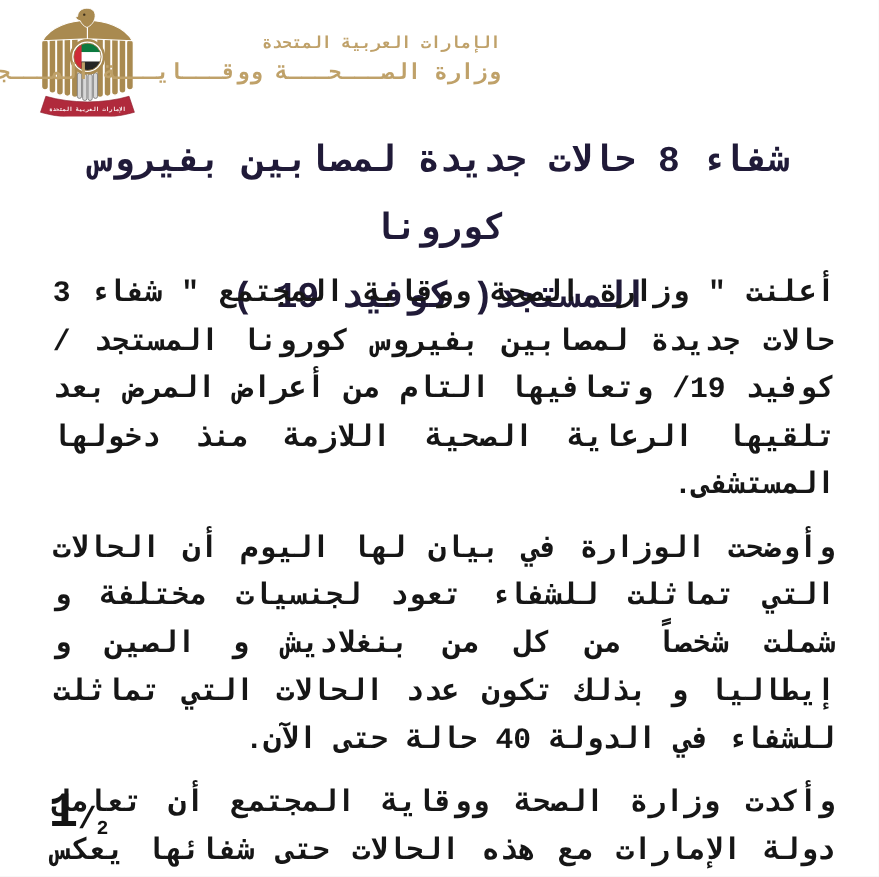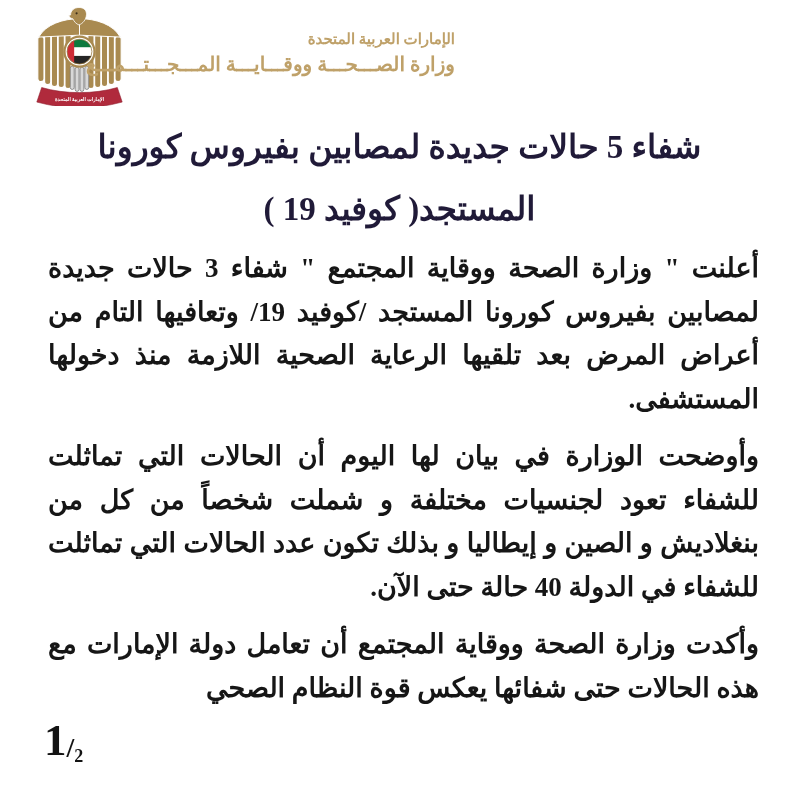--- a/index.html
+++ b/index.html
@@ -3,21 +3,21 @@
 <meta charset="utf-8">
 <style>
   html, body { margin: 0; padding: 0; }
   body { background: #e8e8e8; }
   .page {
     position: relative;
     width: 799px;
     height: 797px;
     background: #ffffff;
     overflow: hidden;
-    font-family: Liberation Serif, serif;
+    font-family: Liberation Mono, monospace;
     margin: 0 auto;
   }
 
   
   .emblem {
     position: absolute;
     left: 31px;
     top: 6px;
     width: 97px;
     height: 100px;
@@ -131,21 +131,21 @@
       <text x="50" y="97.5" font-size="5.2" fill="#ffffff" text-anchor="middle" font-weight="bold">الإمارات العربية المتحدة</text>
     </svg>
   </div>
 
   <div class="hdr-text">
     <div class="hdr-country">الإمارات العربية المتحدة</div>
     <div class="hdr-ministry">وزارة الصـــحـــة ووقـــايـــة المـــجـــتـــمـــع</div>
   </div>
 
   <h1 class="title">
-    <span class="t-line">شفاء 5 حالات جديدة لمصابين بفيروس كورونا</span>
+    <span class="t-line">شفاء 8 حالات جديدة لمصابين بفيروس كورونا</span>
     <span class="t-line">المستجد( كوفيد 19 )</span>
   </h1>
 
   <div class="body-text">
     <p>أعلنت " وزارة الصحة ووقاية المجتمع " شفاء 3 حالات جديدة لمصابين بفيروس كورونا المستجد /كوفيد 19/ وتعافيها التام من أعراض المرض بعد تلقيها الرعاية الصحية اللازمة منذ دخولها المستشفى.</p>
     <p>وأوضحت الوزارة في بيان لها اليوم أن الحالات التي تماثلت للشفاء تعود لجنسيات مختلفة و شملت شخصاً من كل من بنغلاديش و الصين و إيطاليا و بذلك تكون عدد الحالات التي تماثلت للشفاء في الدولة 40 حالة حتى الآن.</p>
     <p>وأكدت وزارة الصحة ووقاية المجتمع أن تعامل دولة الإمارات مع هذه الحالات حتى شفائها يعكس قوة النظام الصحي</p>
   </div>
 
   <div class="pageno">

